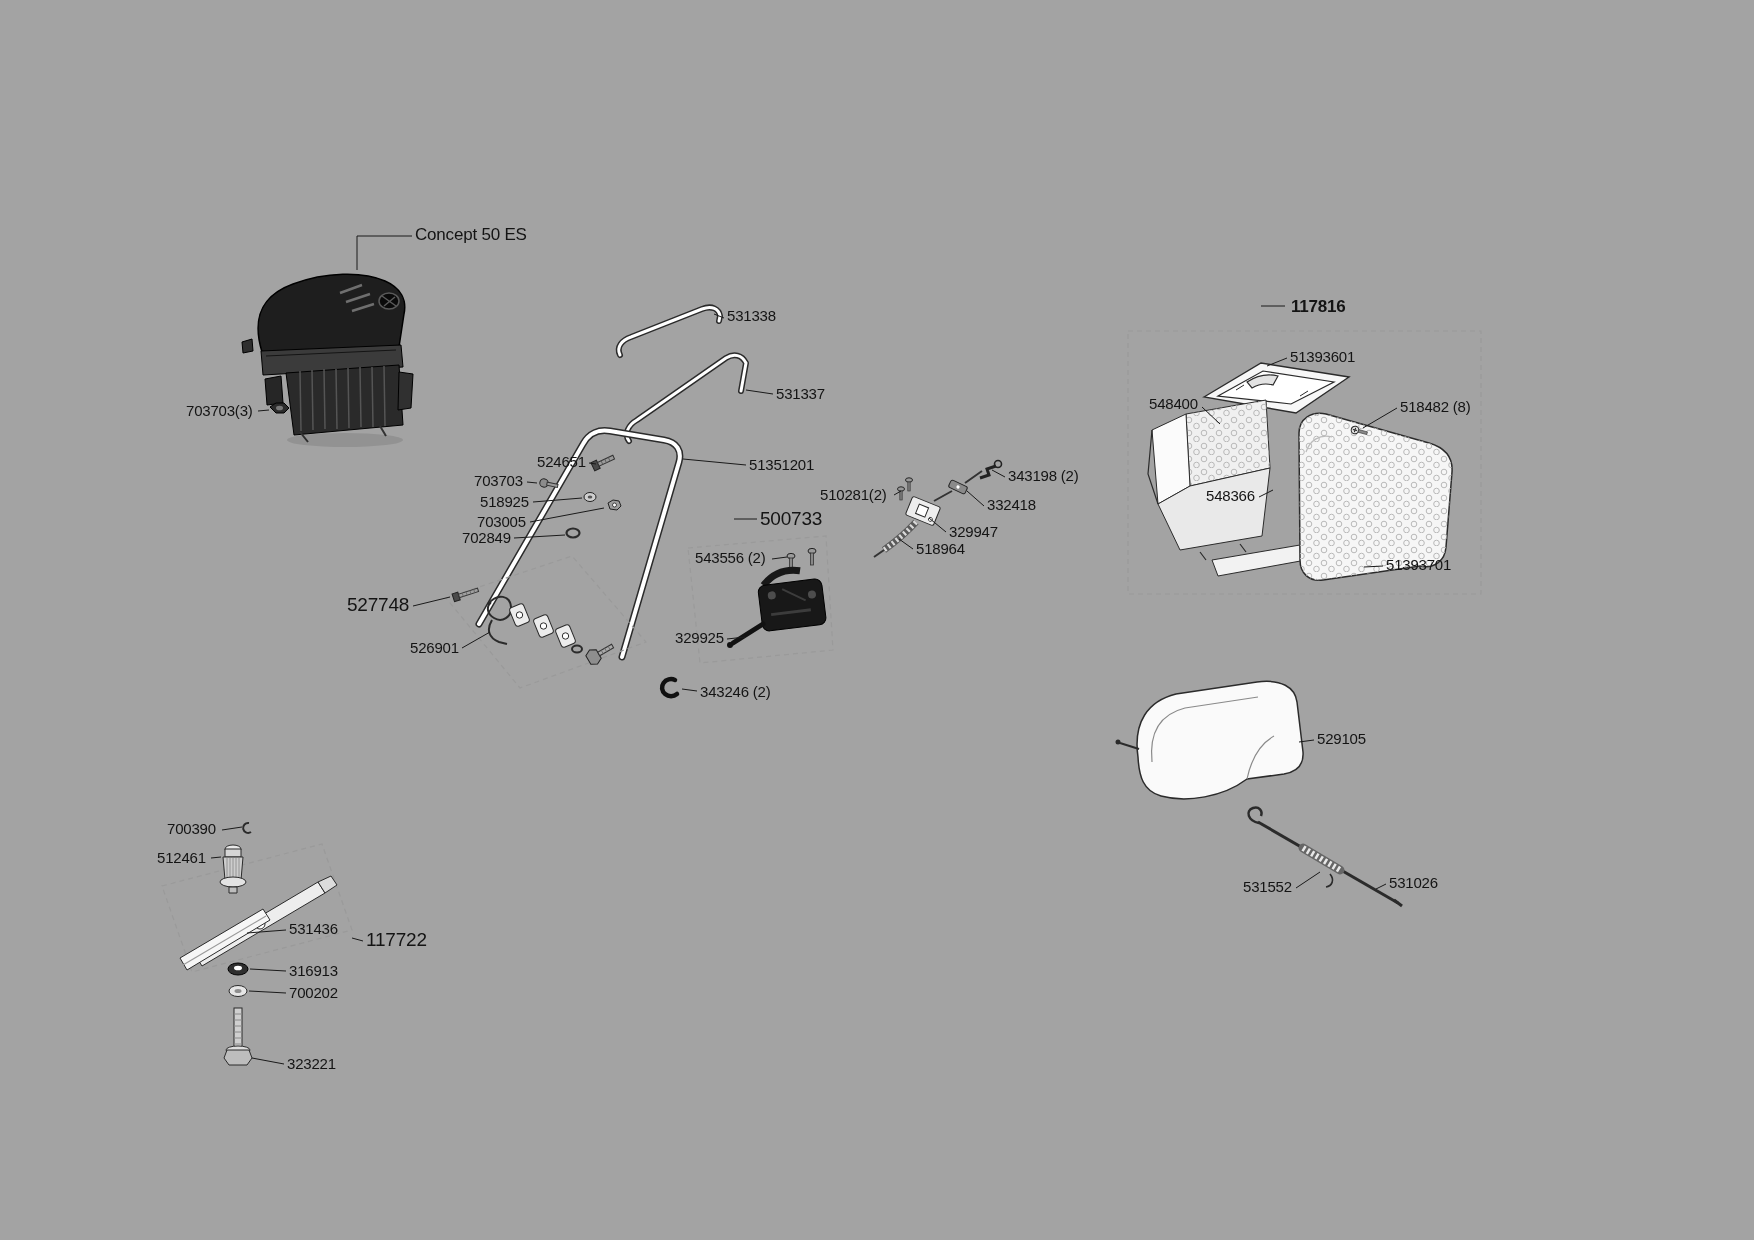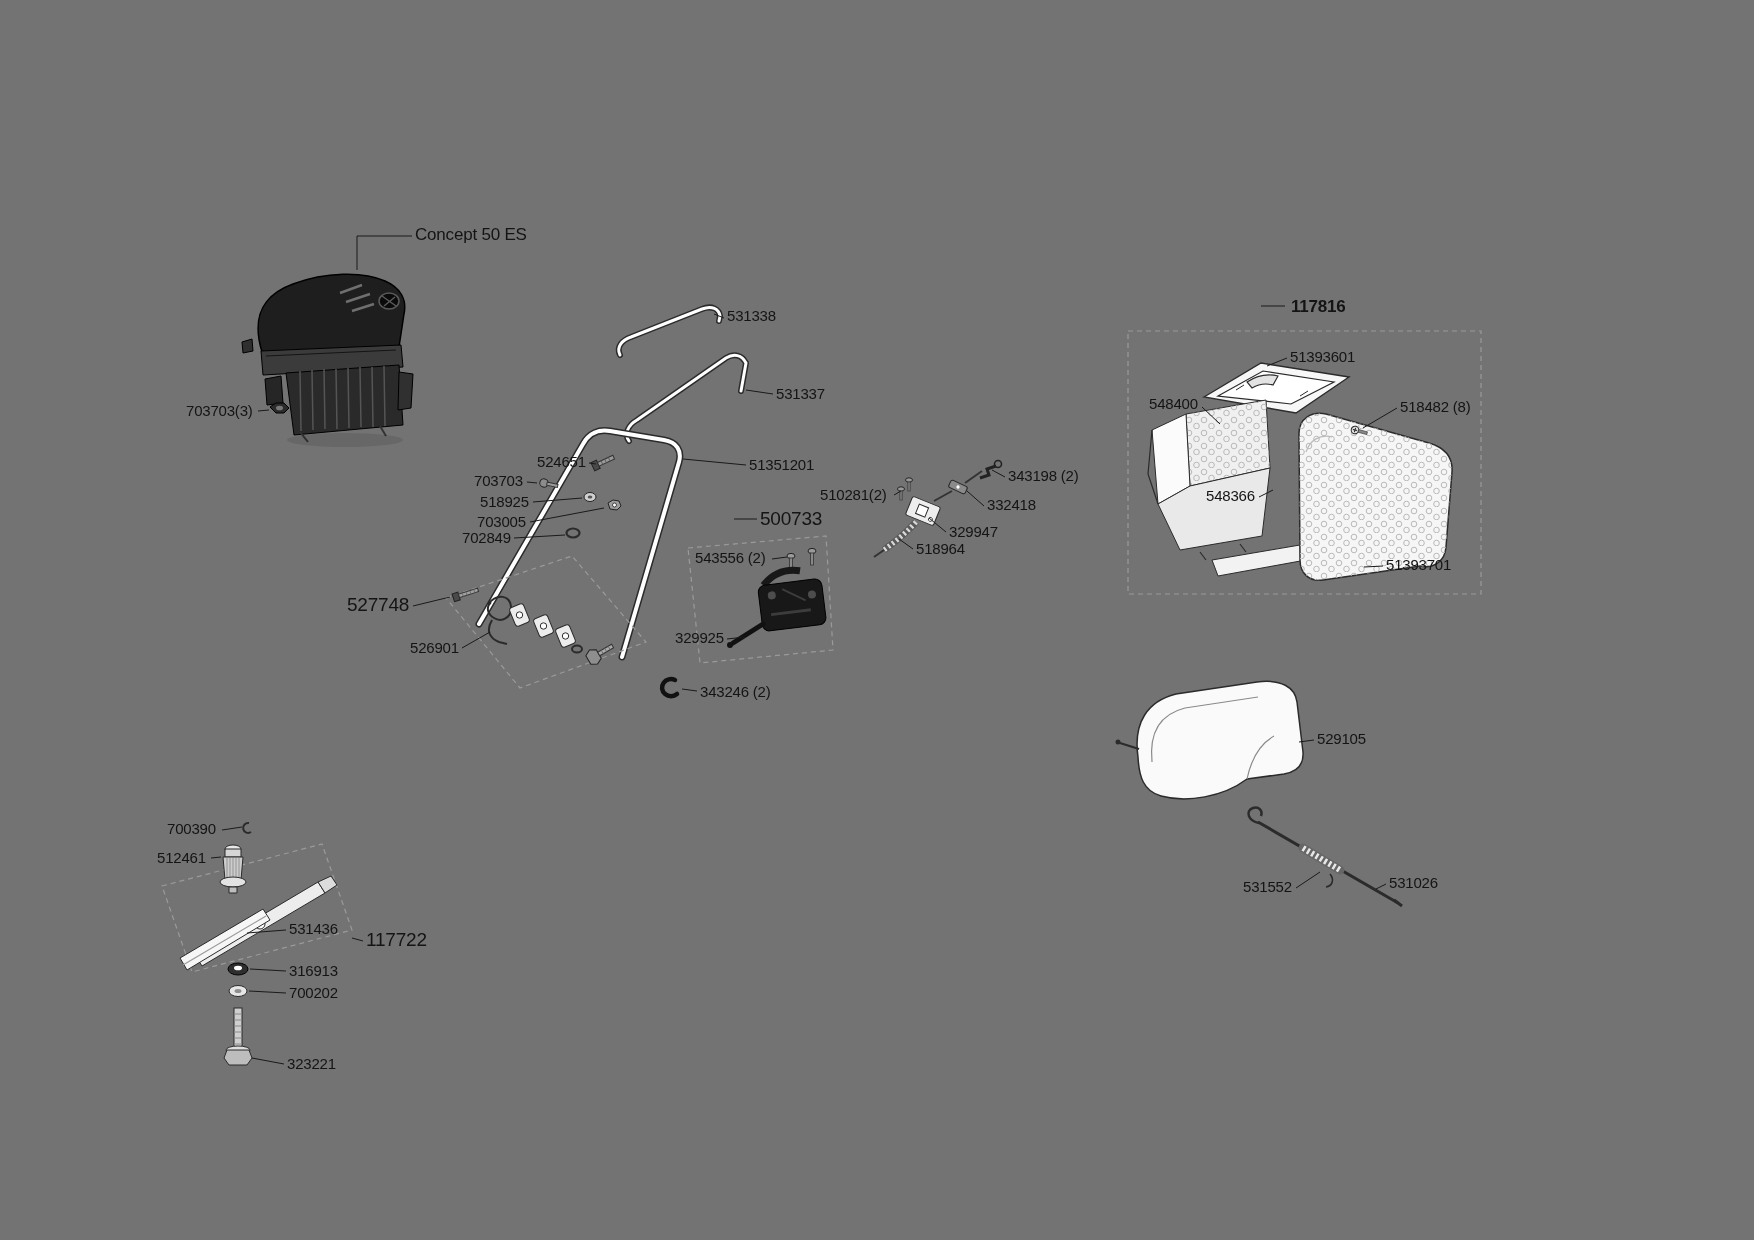--- a/index.html
+++ b/index.html
@@ -1,16 +1,16 @@
 <!DOCTYPE html>
 <html><head>
 <meta charset="utf-8">
 <style>
   html,body{margin:0;padding:0;background:#fff;}
-  .canvas{position:relative;width:1754px;height:1240px;background:#737373;overflow:hidden;}
+  .canvas{position:relative;width:1754px;height:1240px;background:#a3a3a3;overflow:hidden;}
   svg{display:block;font-family:"Liberation Sans",sans-serif;}
   .lbl{font-family:"Liberation Sans",sans-serif;font-size:15px;fill:#141414;letter-spacing:-0.2px;}
   .lbl-lg{font-size:19px;}
   .lbl-md{font-size:17px;}
   .lbl-b{font-weight:bold;}
   .leader{stroke:#1a1a1a;stroke-width:1;fill:none;}
   .dashed{fill:none;stroke:#9a9a9a;stroke-width:1.2;stroke-dasharray:5 4;}
   .tube-o{stroke:#2b2b2b;stroke-width:6;fill:none;stroke-linecap:round;stroke-linejoin:round;}
   .tube-i{stroke:#ffffff;stroke-width:3;fill:none;stroke-linecap:round;stroke-linejoin:round;}
   .tube-o2{stroke:#2b2b2b;stroke-width:7;fill:none;stroke-linecap:round;stroke-linejoin:round;}

